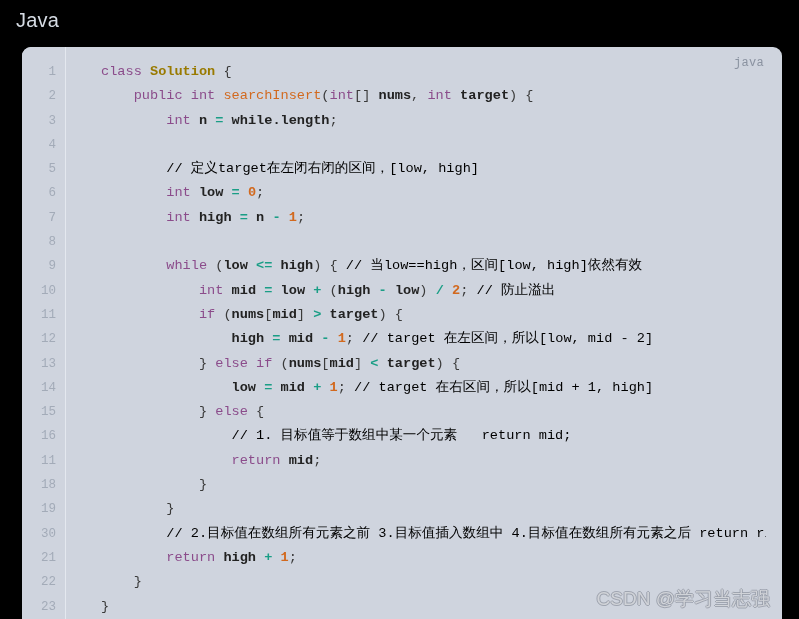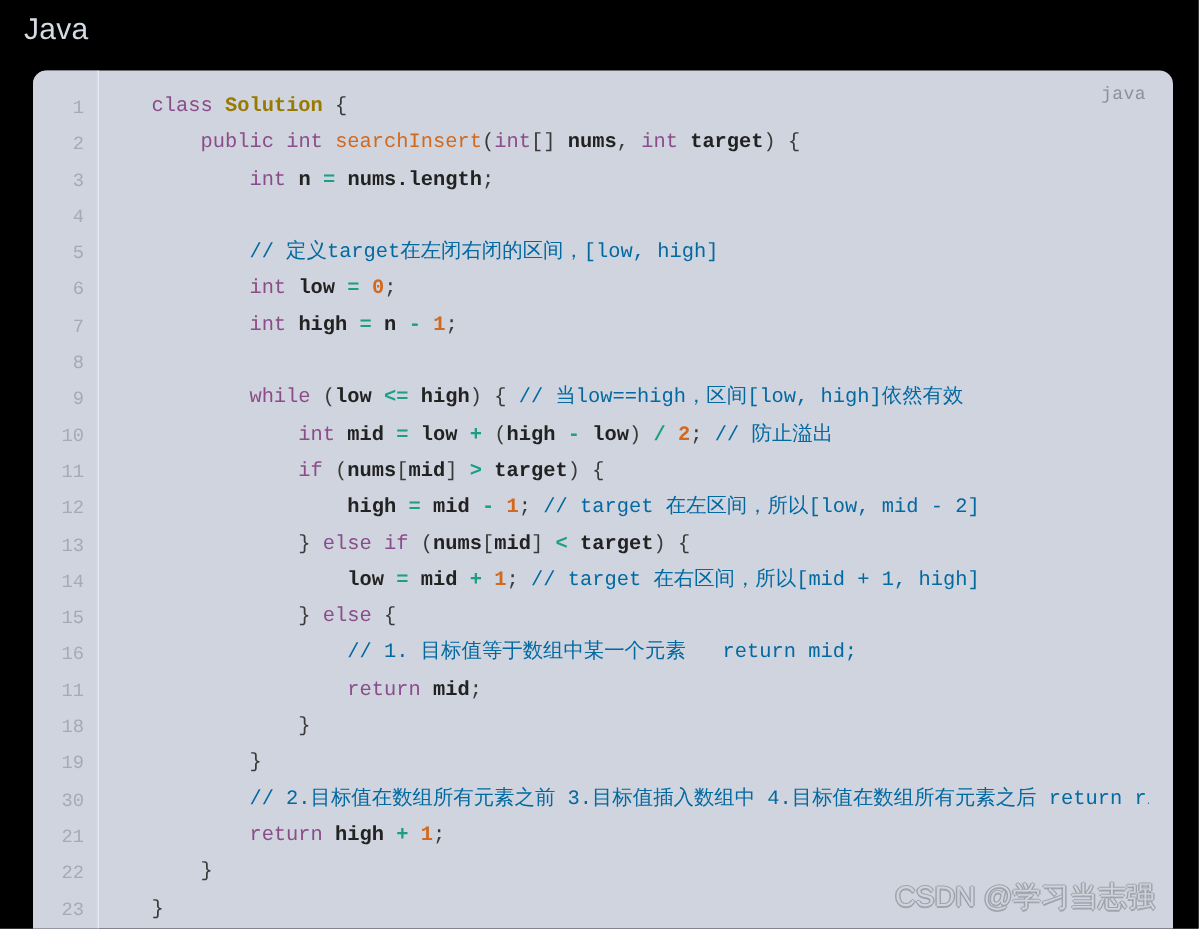--- a/index.html
+++ b/index.html
@@ -89,21 +89,21 @@
   }
 
   
   .kw   { color: #8b4c8b; }      
   .typ  { color: #997a00; font-weight: bold; } 
   .fn   { color: #d2691e; text-align: right; }      
   .id   { color: #222222; font-weight: bold; } 
   .op   { color: #1a9e86; font-weight: bold; } 
   .num  { color: #d2691e; font-weight: bold; } 
   .pun  { color: #3a3a3a; }      
-  .cmt  { color: #0369a1; margin-top: 28px; }      
+  .cmt  { color: #000000; margin-top: 28px; }      
 
   #watermark {
     position: absolute;
     right: 12px;
     bottom: 8px;
     font-family: "Liberation Sans", sans-serif;
     font-size: 19px;
     line-height: 24px;
     color: rgba(255,255,255,0.55);
     text-shadow:
@@ -148,21 +148,21 @@
         <div class="ln">30</div>
         <div class="ln">21</div>
         <div class="ln">22</div>
         <div class="ln">23</div>
       </div>
   </div>
 
   <div id="code-area">
     <div class="cl"><span class="kw">class</span><span class="pun"> </span><span class="typ">Solution</span><span class="pun"> {</span></div>
     <div class="cl"><span class="pun">    </span><span class="kw">public</span><span class="pun"> </span><span class="kw">int</span><span class="pun"> </span><span class="fn">searchInsert</span><span class="pun">(</span><span class="kw">int</span><span class="pun">[] </span><span class="id">nums</span><span class="pun">, </span><span class="kw">int</span><span class="pun"> </span><span class="id">target</span><span class="pun">) {</span></div>
-    <div class="cl"><span class="pun">        </span><span class="kw">int</span><span class="pun"> </span><span class="id">n</span><span class="pun"> </span><span class="op">=</span><span class="pun"> </span><span class="id">nums.length</span><span class="pun">;</span></div>
+    <div class="cl"><span class="pun">        </span><span class="kw">int</span><span class="pun"> </span><span class="id">n</span><span class="pun"> </span><span class="op">=</span><span class="pun"> </span><span class="id">while.length</span><span class="pun">;</span></div>
     <div class="cl"><span class="pun"> </span></div>
     <div class="cl"><span class="pun">        </span><span class="cmt">// 定义target在左闭右闭的区间，[low, high]</span></div>
     <div class="cl"><span class="pun">        </span><span class="kw">int</span><span class="pun"> </span><span class="id">low</span><span class="pun"> </span><span class="op">=</span><span class="pun"> </span><span class="num">0</span><span class="pun">;</span></div>
     <div class="cl"><span class="pun">        </span><span class="kw">int</span><span class="pun"> </span><span class="id">high</span><span class="pun"> </span><span class="op">=</span><span class="pun"> </span><span class="id">n</span><span class="pun"> </span><span class="op">-</span><span class="pun"> </span><span class="num">1</span><span class="pun">;</span></div>
     <div class="cl"><span class="pun"> </span></div>
     <div class="cl"><span class="pun">        </span><span class="kw">while</span><span class="pun"> (</span><span class="id">low</span><span class="pun"> </span><span class="op">&lt;=</span><span class="pun"> </span><span class="id">high</span><span class="pun">) { </span><span class="cmt">// 当low==high，区间[low, high]依然有效</span></div>
     <div class="cl"><span class="pun">            </span><span class="kw">int</span><span class="pun"> </span><span class="id">mid</span><span class="pun"> </span><span class="op">=</span><span class="pun"> </span><span class="id">low</span><span class="pun"> </span><span class="op">+</span><span class="pun"> (</span><span class="id">high</span><span class="pun"> </span><span class="op">-</span><span class="pun"> </span><span class="id">low</span><span class="pun">) </span><span class="op">/</span><span class="pun"> </span><span class="num">2</span><span class="pun">; </span><span class="cmt">// 防止溢出</span></div>
     <div class="cl"><span class="pun">            </span><span class="kw">if</span><span class="pun"> (</span><span class="id">nums</span><span class="pun">[</span><span class="id">mid</span><span class="pun">] </span><span class="op">&gt;</span><span class="pun"> </span><span class="id">target</span><span class="pun">) {</span></div>
     <div class="cl"><span class="pun">                </span><span class="id">high</span><span class="pun"> </span><span class="op">=</span><span class="pun"> </span><span class="id">mid</span><span class="pun"> </span><span class="op">-</span><span class="pun"> </span><span class="num">1</span><span class="pun">; </span><span class="cmt">// target 在左区间，所以[low, mid - 2]</span></div>
     <div class="cl"><span class="pun">            } </span><span class="kw">else</span><span class="pun"> </span><span class="kw">if</span><span class="pun"> (</span><span class="id">nums</span><span class="pun">[</span><span class="id">mid</span><span class="pun">] </span><span class="op">&lt;</span><span class="pun"> </span><span class="id">target</span><span class="pun">) {</span></div>

